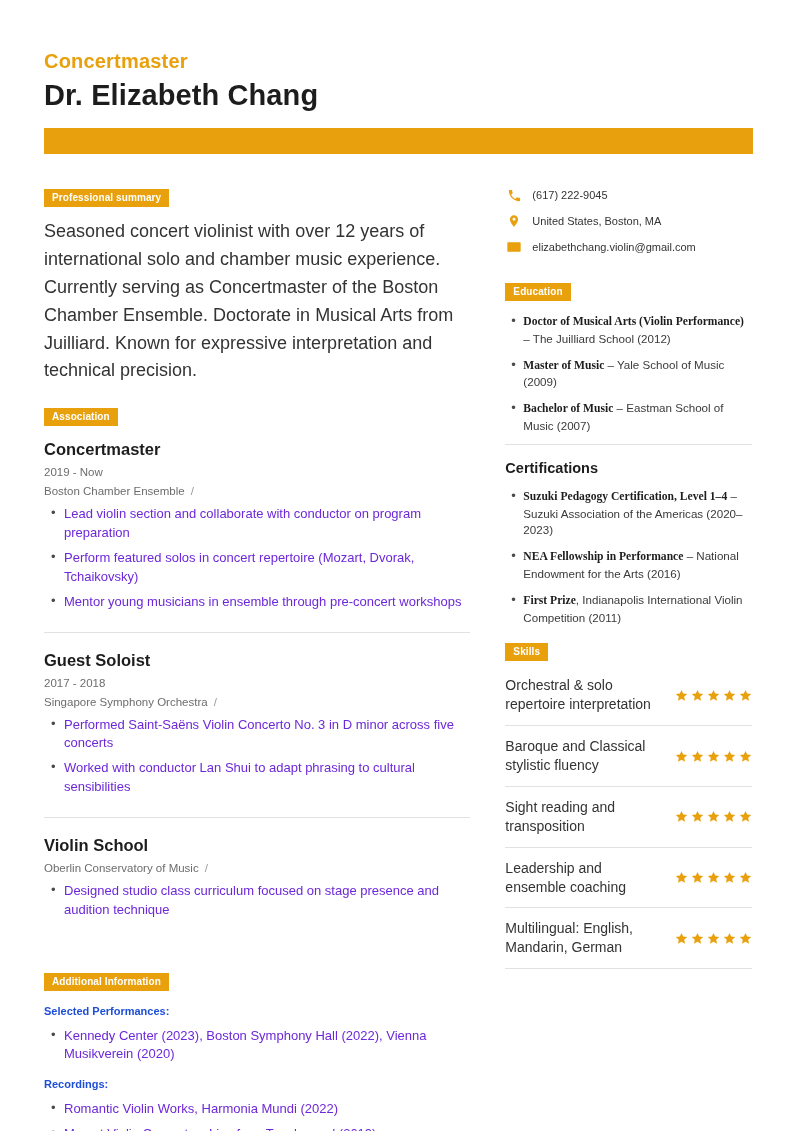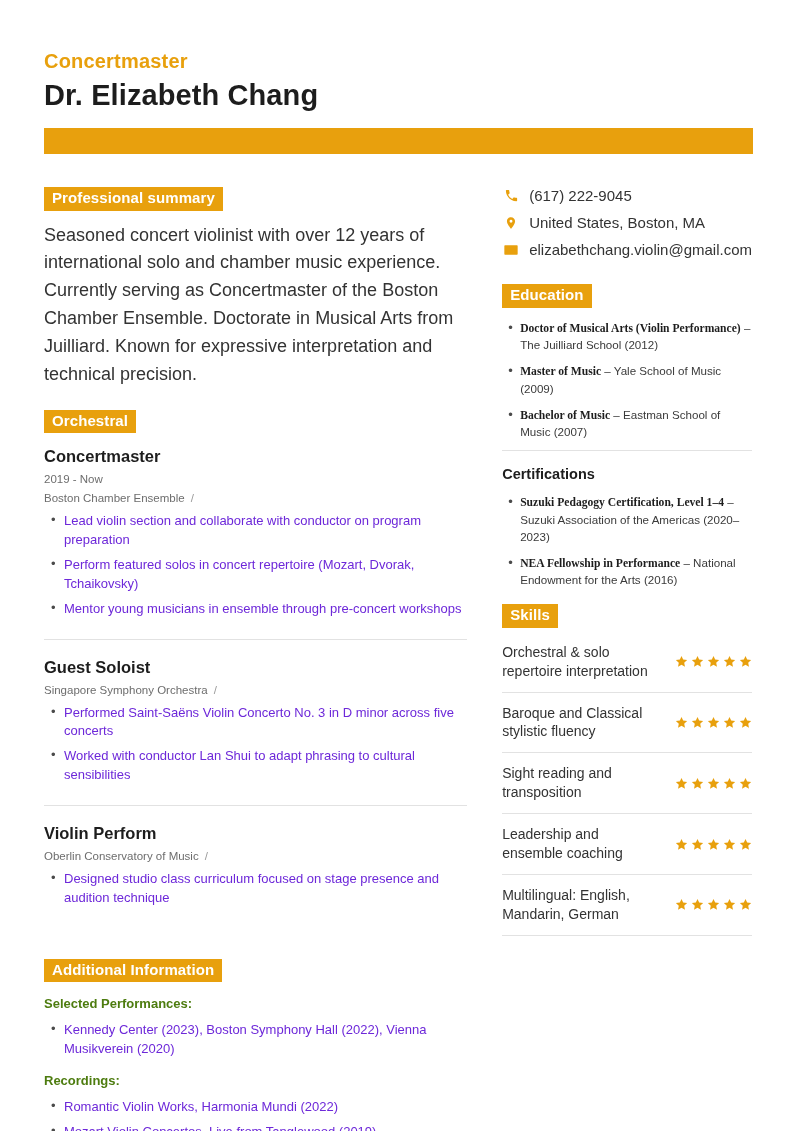--- a/index.html
+++ b/index.html
@@ -59,21 +59,21 @@
     width: 258px;
     margin-left: 35px;
     box-sizing: border-box;
   }
 
   
   .chip {
     display: inline-block;
     background: #e8a00d;
     color: #ffffff;
-    font-size: 15px;
+    font-size: 10px;
     font-weight: bold;
     padding: 3px 8px 4px 8px;
     letter-spacing: 0.1px;
     line-height: 1.1;
   }
 
   .summary-text {
     font-size: 18px;
     line-height: 1.55;
     color: #333;
@@ -129,43 +129,43 @@
     top: -1px;
     color: #4a4a4a;
     font-size: 13px;
   }
 
   .section-gap { height: 21px; }
   .section-gap-sm { height: 13px; }
 
   
   .addl-sub {
-    font-size: 13px;
-    font-weight: bold;
-    color: #4d7c0f;
+    font-size: 11px;
+    font-weight: bold;
+    color: #1d4ed8;
     margin: 14px 0 10px 0;
   }
 
   
   .contact-row {
     display: flex;
     align-items: center;
     margin-bottom: 10px;
   }
   .contact-icon {
     width: 18px;
     height: 16px;
     margin-right: 9px;
     flex: none;
     display: flex;
     align-items: center;
     justify-content: center;
   }
   .contact-text {
-    font-size: 15px;
+    font-size: 11px;
     color: #333;
   }
 
   
   .edu-list {
     margin: 12px 0 0 0;
     padding-left: 18px;
     list-style: none;
   }
   .edu-list li {
@@ -235,43 +235,44 @@
 
   <div class="columns">
 
     <div class="left-col">
 
       <div class="chip">Professional summary</div>
       <p class="summary-text">Seasoned concert violinist with over 12 years of international solo and chamber music experience. Currently serving as Concertmaster of the Boston Chamber Ensemble. Doctorate in Musical Arts from Juilliard. Known for expressive interpretation and technical precision.</p>
 
       <div class="section-gap"></div>
 
-      <div class="chip">Orchestral</div>
+      <div class="chip">Association</div>
 
       <div id="experience-container" style="margin-top:14px;">
           <div class="exp-block">
             <div class="exp-title">Concertmaster</div>
             <div class="exp-dates">2019 - Now</div>
             <div class="exp-org"><span>Boston Chamber Ensemble</span><span class="slash">/</span></div>
             <ul class="bullets">
               <li>Lead violin section and collaborate with conductor on program preparation</li>
               <li>Perform featured solos in concert repertoire (Mozart, Dvorak, Tchaikovsky)</li>
               <li>Mentor young musicians in ensemble through pre-concert workshops</li>
             </ul>
           </div>
           <div class="exp-block">
             <div class="exp-title">Guest Soloist</div>
+            <div class="exp-dates">2017 -  2018</div>
             <div class="exp-org"><span>Singapore Symphony Orchestra</span><span class="slash">/</span></div>
             <ul class="bullets">
               <li>Performed Saint-Saëns Violin Concerto No. 3 in D minor across five concerts</li>
               <li>Worked with conductor Lan Shui to adapt phrasing to cultural sensibilities</li>
             </ul>
           </div>
           <div class="exp-block last">
-            <div class="exp-title">Violin Perform</div>
+            <div class="exp-title">Violin School</div>
             <div class="exp-org"><span>Oberlin Conservatory of Music</span><span class="slash">/</span></div>
             <ul class="bullets">
               <li>Designed studio class curriculum focused on stage presence and audition technique</li>
             </ul>
           </div>
         </div>
 
       <div class="section-gap-sm"></div>
 
       <div class="chip">Additional Information</div>
@@ -325,20 +326,21 @@
           <li><b>Doctor of Musical Arts (Violin Performance)</b> – The Juilliard School (2012)</li>
           <li><b>Master of Music</b> – Yale School of Music (2009)</li>
           <li><b>Bachelor of Music</b> – Eastman School of Music (2007)</li>
         </ul>
       <div class="divider"></div>
 
       <div class="plain-heading">Certifications</div>
       <ul class="edu-list" id="certifications-container">
           <li><b>Suzuki Pedagogy Certification, Level 1–4</b> – Suzuki Association of the Americas (2020–2023)</li>
           <li><b>NEA Fellowship in Performance</b> – National Endowment for the Arts (2016)</li>
+          <li><b>First Prize</b>, Indianapolis International Violin Competition (2011)</li>
         </ul>
 
       <div style="height:6px"></div>
 
       <div class="chip">Skills</div>
       <div id="skills-container" style="margin-top:4px;">
           <div class="skill-row">
             <div class="skill-name">Orchestral &amp; solo repertoire interpretation</div>
             <div class="stars">
               <svg class="star" viewBox="0 0 24 24">

